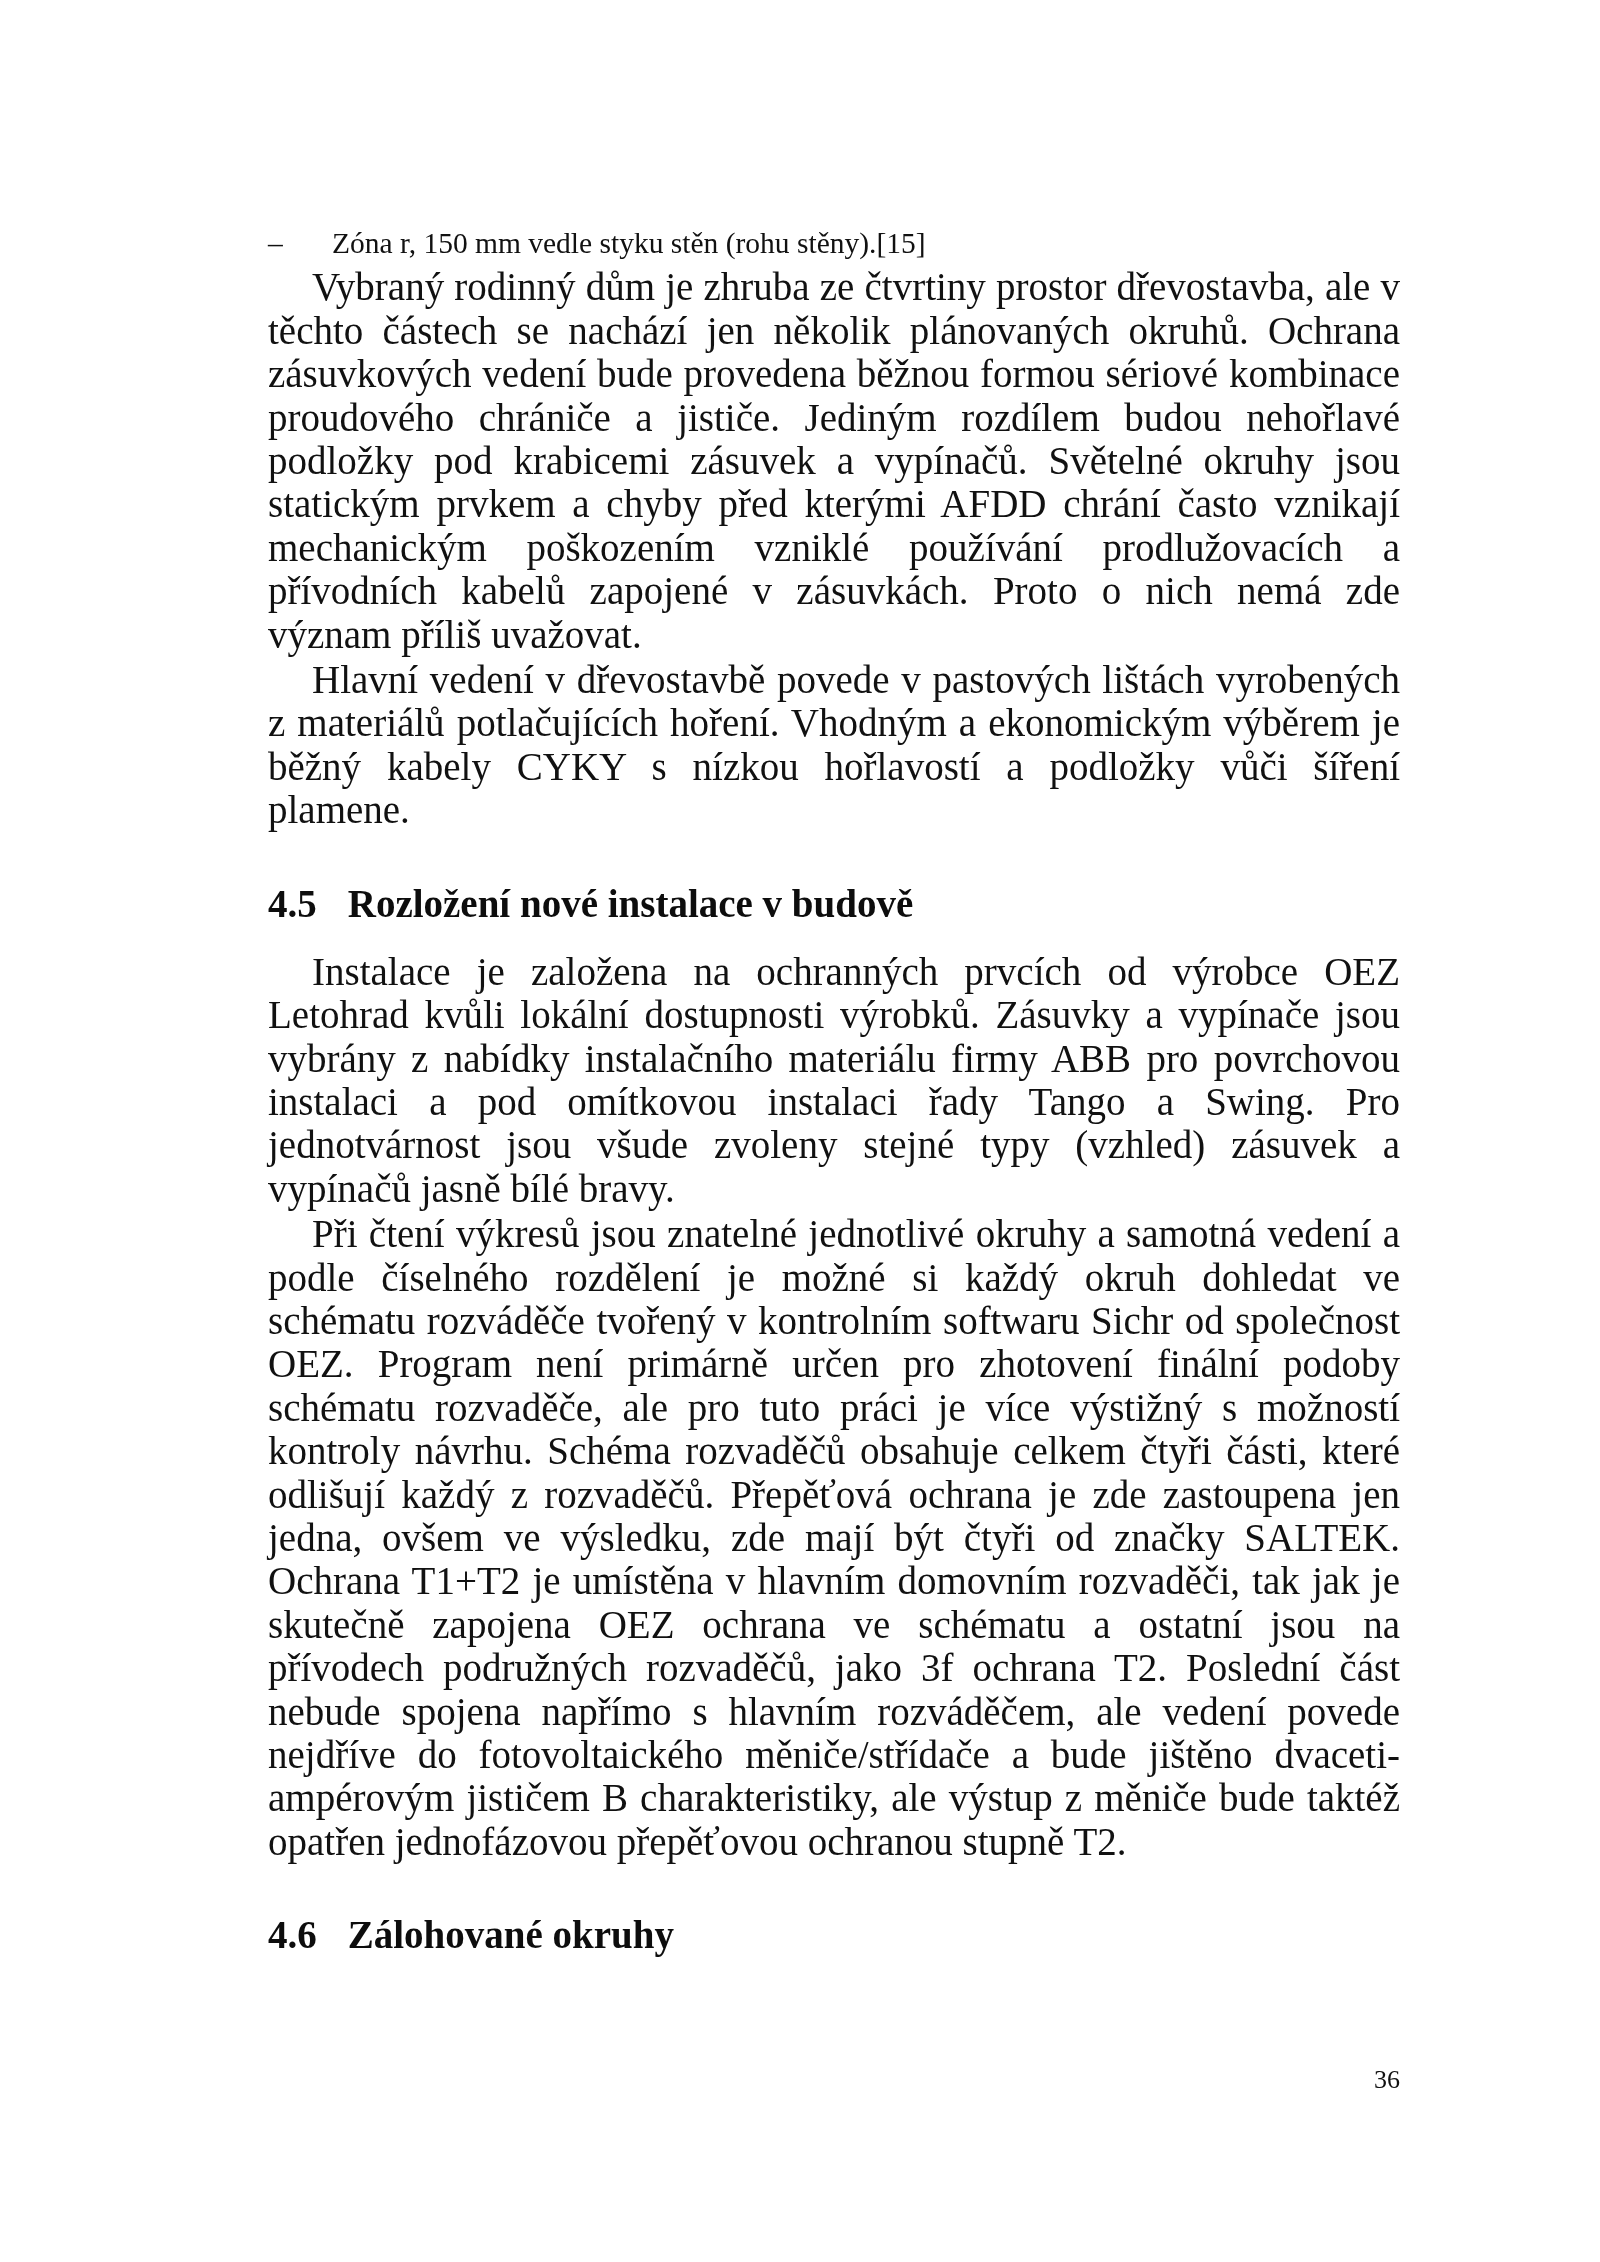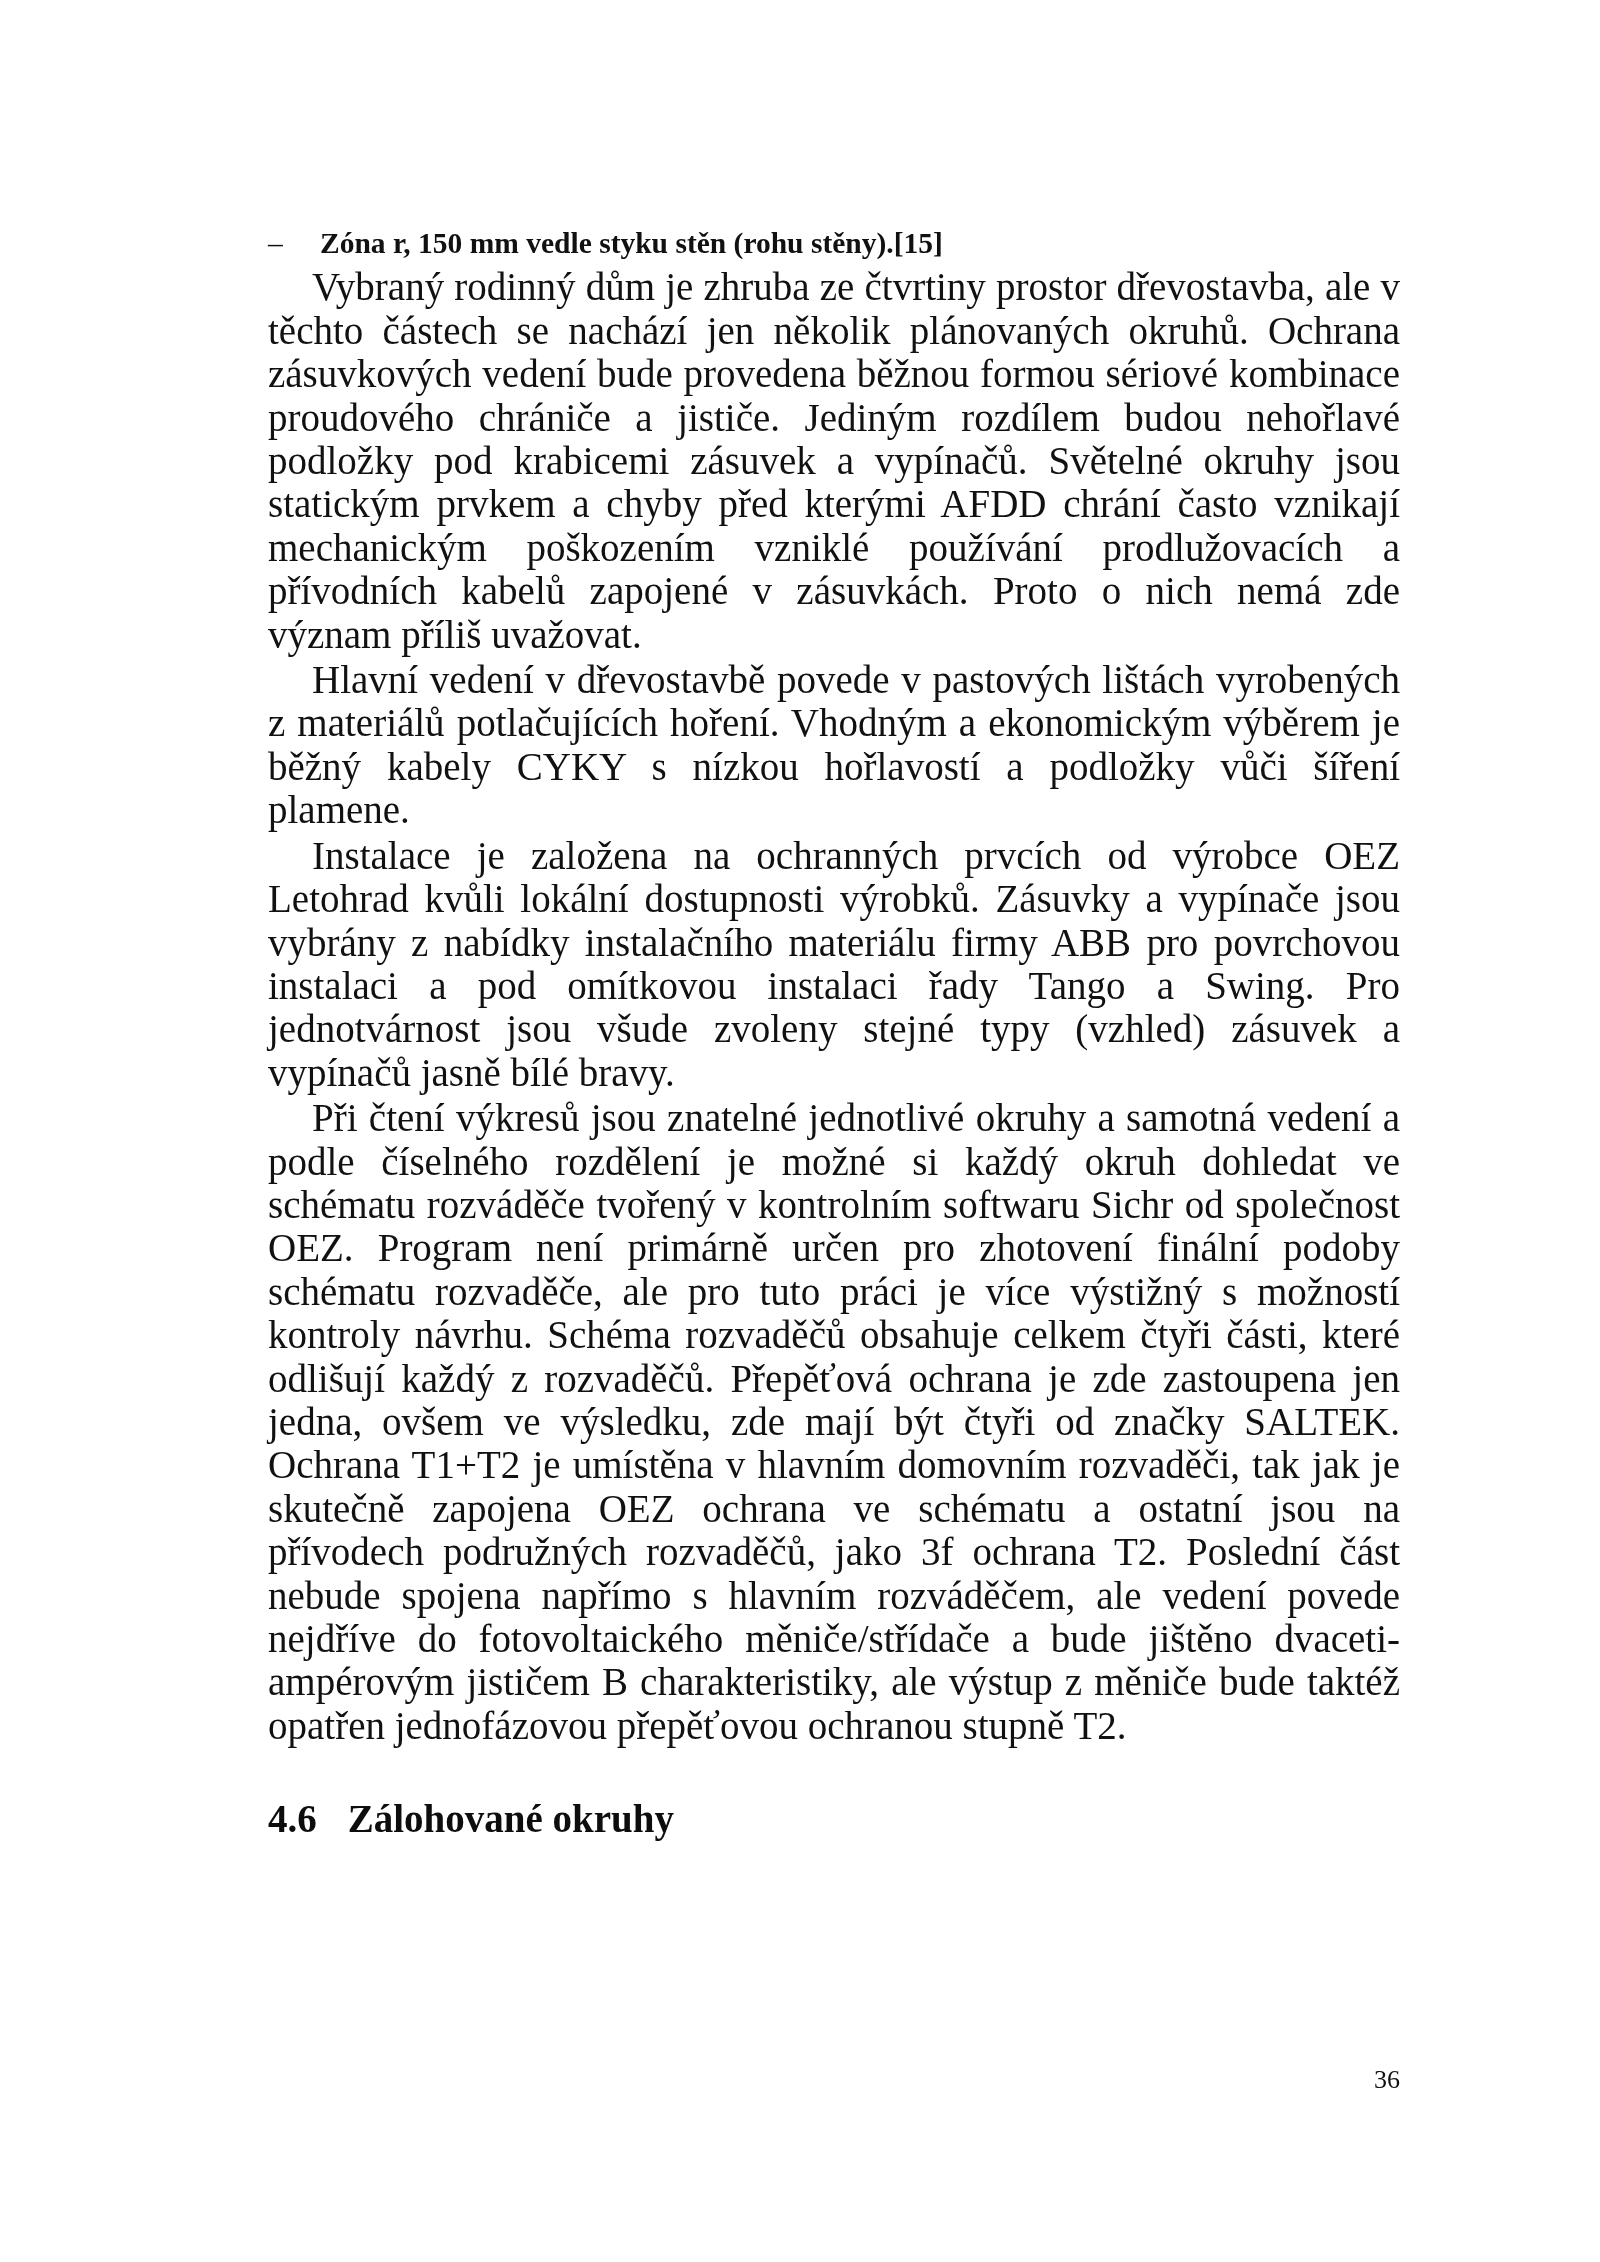--- a/index.html
+++ b/index.html
@@ -36,22 +36,21 @@
       padding-left: 40px;
       position: relative;
     }
     .bullet-item .dash {
       position: absolute;
       left: 0;
       top: 0;
     }
     .bullet-item .bullet-text {
       display: inline-block;
-      margin-left: 12px;
-      font-weight: bold;
+      margin-left: 24px;
     }
     p.para {
       font-size: 39px;
       line-height: 43.4px;
       margin: 0 0 2px 0;
       text-align: justify;
       text-indent: 44px;
       hyphens: none;
     }
     h2.section-heading {
@@ -84,20 +83,24 @@
   <div class="text-block">
 
     <div class="bullet-item">
       <span class="dash">–</span>
       <span class="bullet-text">Zóna r, 150 mm vedle styku stěn (rohu stěny).[15]</span>
     </div>
 
     <p class="para">Vybraný rodinný dům je zhruba ze čtvrtiny prostor dřevostavba, ale v těchto částech se nachází jen několik plánovaných okruhů. Ochrana zásuvkových vedení bude provedena běžnou formou sériové kombinace proudového chrániče a jističe. Jediným rozdílem budou nehořlavé podložky pod krabicemi zásuvek a vypínačů.  Světelné okruhy jsou statickým prvkem a chyby před kterými AFDD chrání často vznikají mechanickým poškozením vzniklé používání prodlužovacích a přívodních kabelů zapojené v zásuvkách. Proto o nich nemá zde význam příliš uvažovat.</p>
     <p class="para">Hlavní vedení v dřevostavbě povede v pastových lištách vyrobených z materiálů potlačujících hoření. Vhodným a ekonomickým výběrem je běžný kabely CYKY s nízkou hořlavostí a podložky vůči šíření plamene.</p>
 
+    <h2 class="section-heading">
+      <span class="num">4.5</span>
+      <span>Rozložení nové instalace v budově</span>
+    </h2>
     <p class="para">Instalace je založena na ochranných prvcích od výrobce OEZ Letohrad kvůli lokální dostupnosti výrobků. Zásuvky a vypínače jsou vybrány z nabídky instalačního materiálu firmy ABB pro povrchovou instalaci a pod omítkovou instalaci řady Tango a Swing. Pro jednotvárnost jsou všude zvoleny stejné typy (vzhled) zásuvek a vypínačů jasně bílé bravy.</p>
     <p class="para">Při čtení výkresů jsou znatelné jednotlivé okruhy a samotná vedení a podle číselného rozdělení je možné si každý okruh dohledat ve schématu rozváděče tvořený v kontrolním softwaru Sichr od společnost OEZ. Program není primárně určen pro zhotovení finální podoby schématu rozvaděče, ale pro tuto práci je více výstižný s možností kontroly návrhu. Schéma rozvaděčů obsahuje celkem čtyři části, které odlišují každý z rozvaděčů. Přepěťová ochrana je zde zastoupena jen jedna, ovšem ve výsledku, zde mají být čtyři od značky SALTEK. Ochrana T1+T2 je umístěna v hlavním domovním rozvaděči, tak jak je skutečně zapojena OEZ ochrana ve schématu a ostatní jsou na přívodech podružných rozvaděčů, jako 3f ochrana T2. Poslední část nebude spojena napřímo s hlavním rozváděčem, ale vedení povede nejdříve do fotovoltaického měniče/střídače a bude jištěno dvaceti-ampérovým jističem B charakteristiky, ale výstup z měniče bude taktéž opatřen jednofázovou přepěťovou ochranou stupně T2.</p>
 
     <h2 class="section-heading">
       <span class="num">4.6</span>
       <span>Zálohované okruhy</span>
     </h2>
 
   </div>
 

